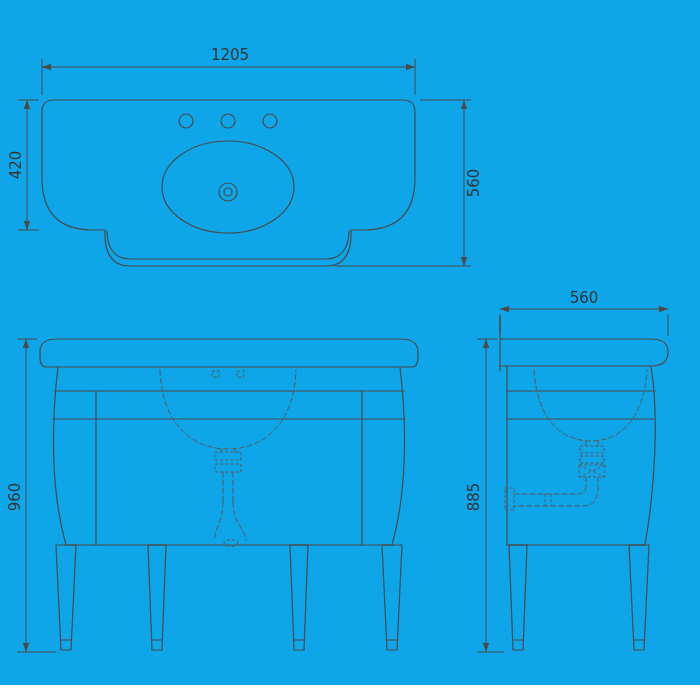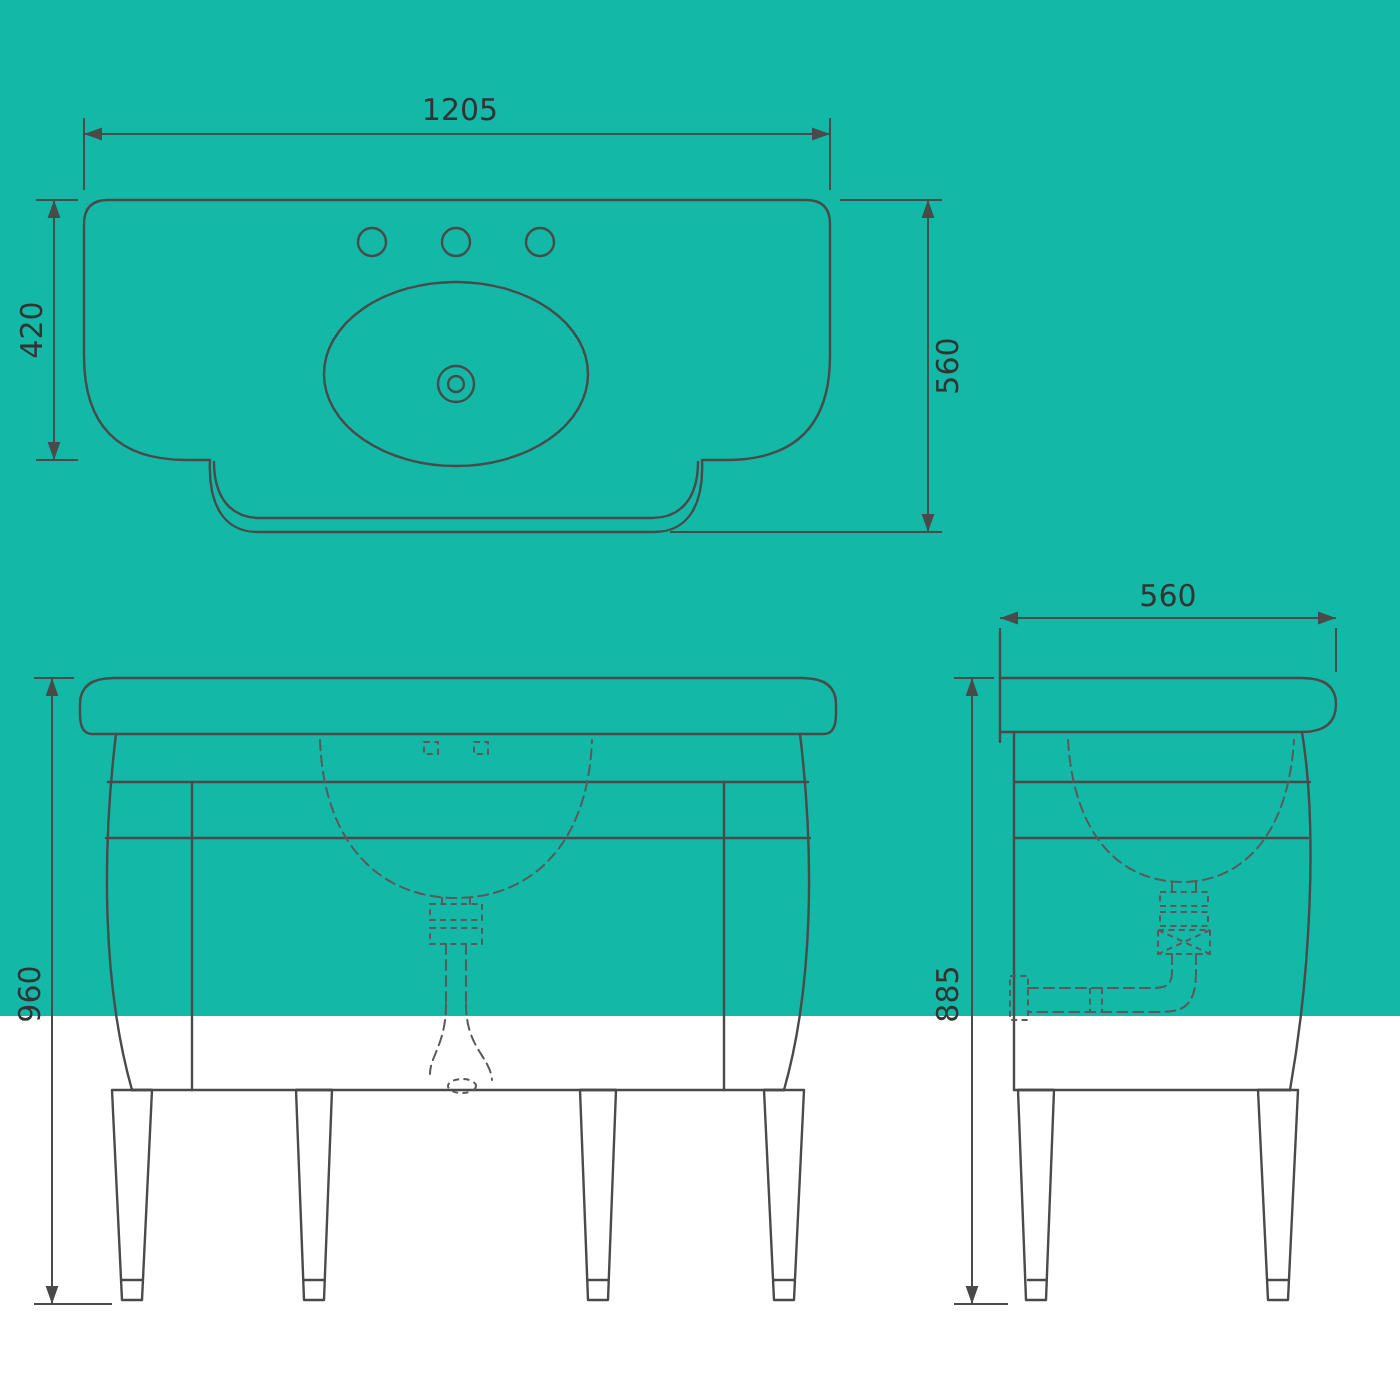--- a/index.html
+++ b/index.html
@@ -1,20 +1,20 @@
 <!DOCTYPE html>
 <html><head>
 <meta charset="utf-8">
 <style>
   html,body{
     margin:0;padding:0;background:#ffffff;
     width:700px;height:700px;
     font-family:"DejaVu Sans", sans-serif;
   }
-  .sheet{position:relative;width:700px;height:508px;background:#14b8a6;}
+  .sheet{position:relative;width:700px;height:685px;background:#0ea5e9;}
   svg{display:block;}
   .ln{fill:none;stroke:#4a4a4a;stroke-width:1.2;stroke-linecap:round;stroke-linejoin:round;}
   .dash{fill:none;stroke:#5a5a5a;stroke-width:1;stroke-dasharray:5 3;stroke-linecap:round;}
   .dash2{fill:none;stroke:#5a5a5a;stroke-width:1;stroke-dasharray:3 2.2;}
   .dim{fill:none;stroke:#4a4a4a;stroke-width:1;}
   .ext{fill:none;stroke:#4a4a4a;stroke-width:1;}
   .dimtext{font-size:15px;fill:#333333;}
 </style>
 </head>
 <body>

